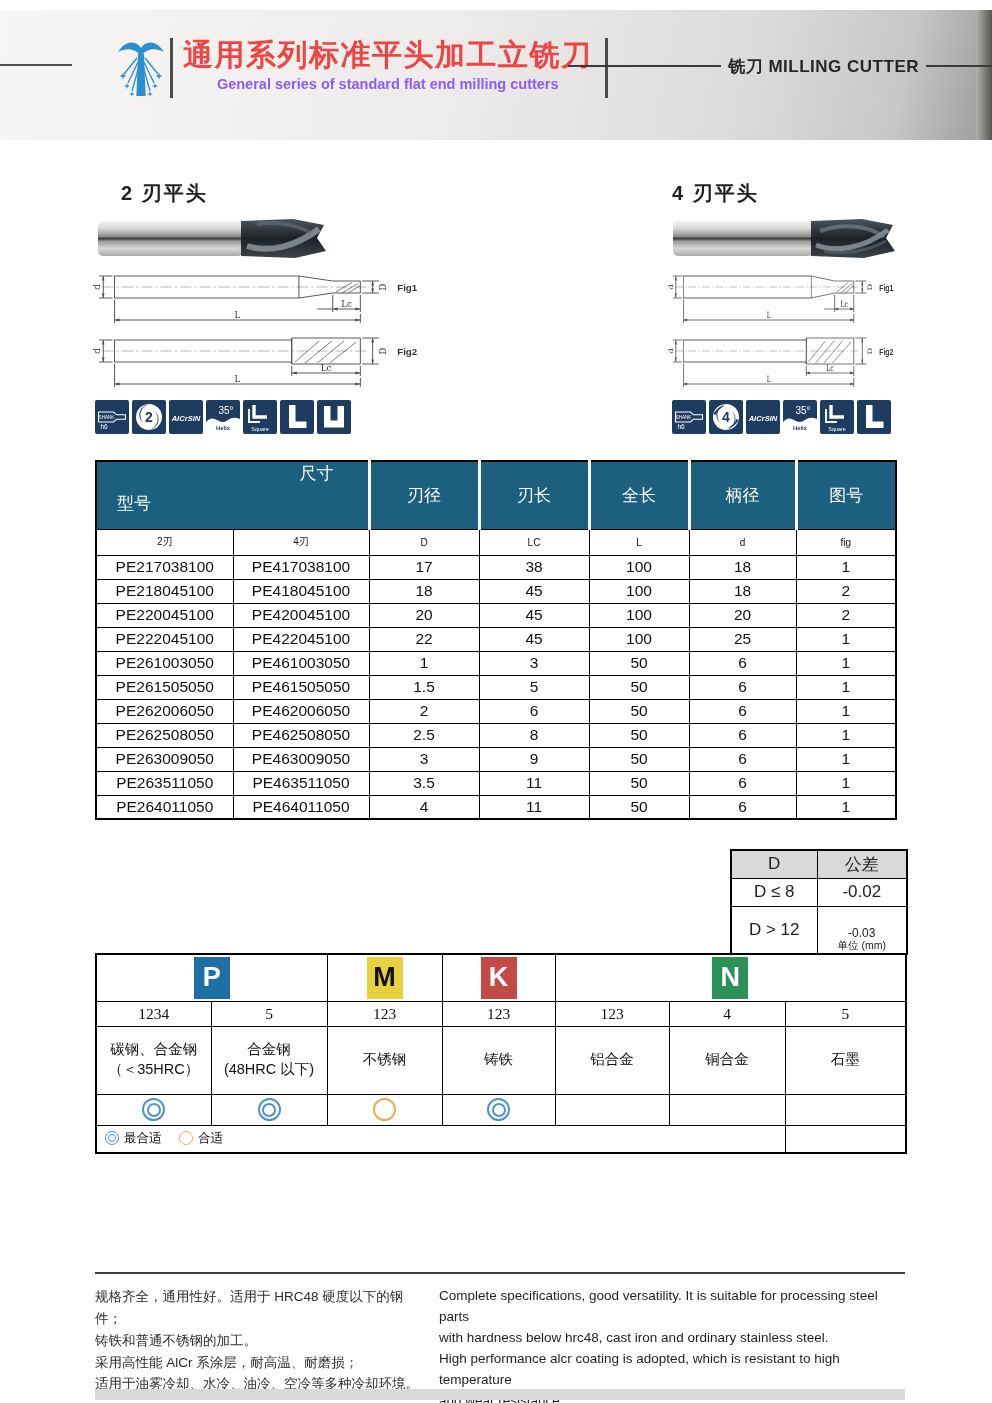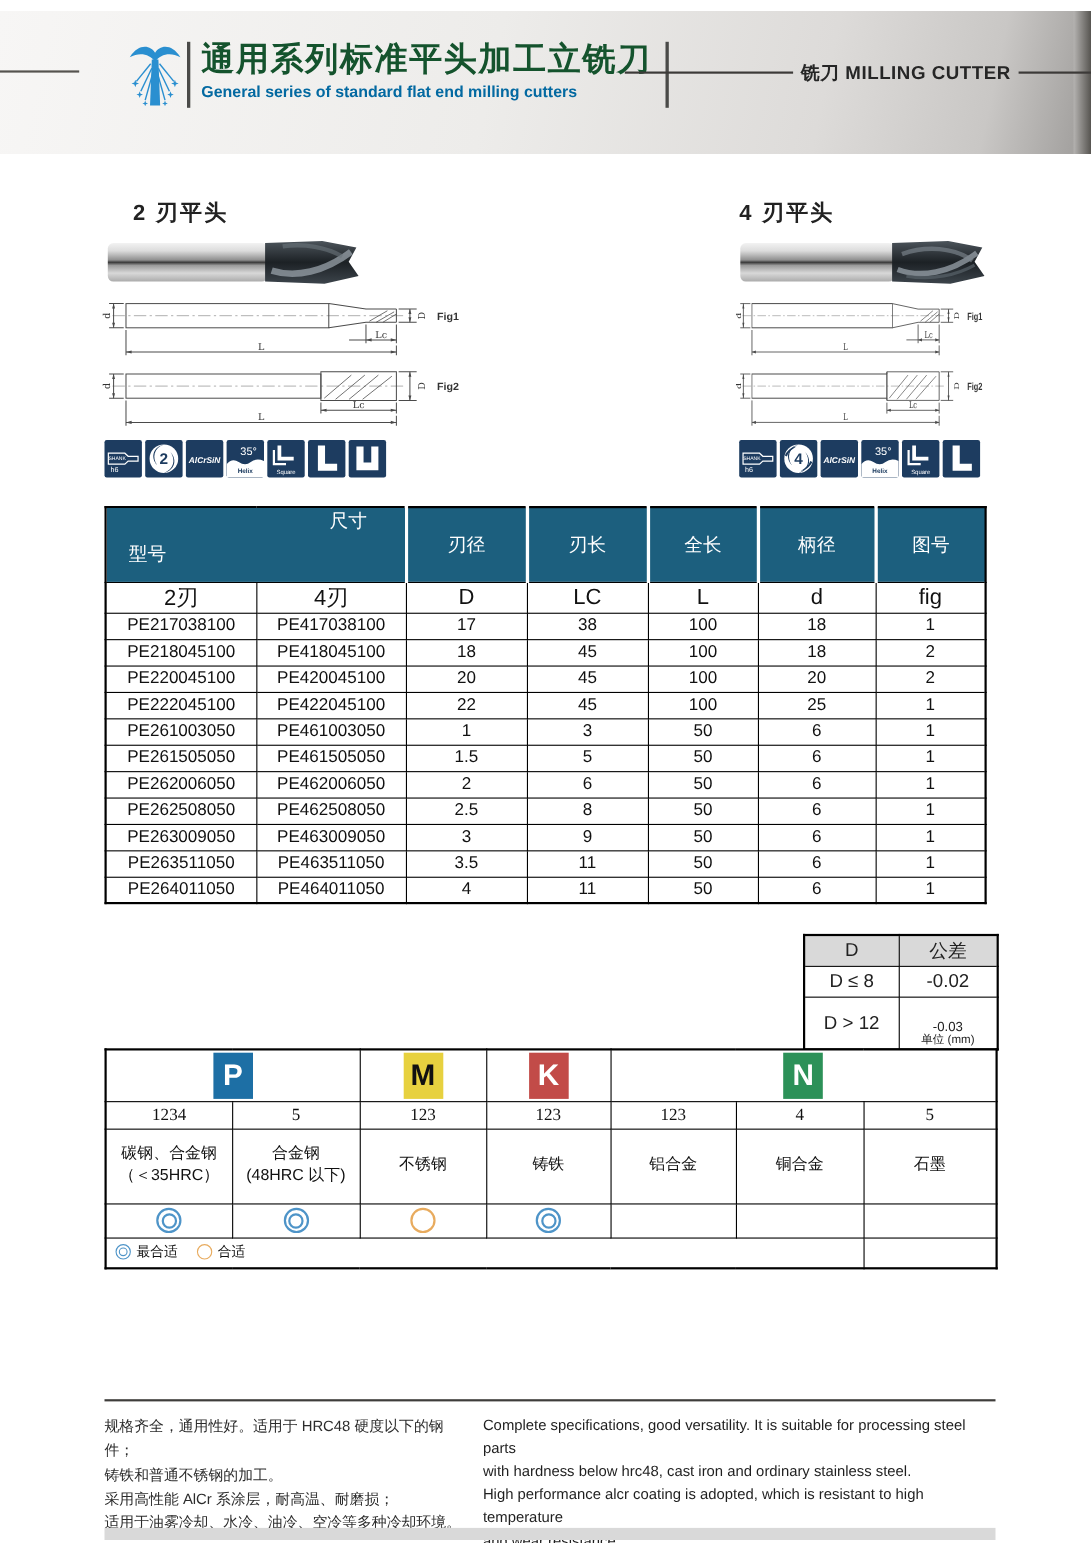--- a/index.html
+++ b/index.html
@@ -18,22 +18,22 @@
     position:absolute; right:0; top:0; width:16px; height:100%;
     background:linear-gradient(to right,#b5b3b1,#55534f);
   }
   .left-stub { position:absolute; left:0; top:64px; width:72px; height:2px; background:#55534f; }
   .logo { position:absolute; left:116px; top:36px; width:50px; height:66px; }
   .title-block {
     position:absolute; left:170px; top:38px; height:60px;
     border-left:3px solid #4a4a48; border-right:3px solid #4a4a48;
     padding:0 12px 0 10px;
   }
-  .title-zh { font-size:30px; font-weight:bold; color:#14532d; letter-spacing:1.5px; line-height:1.15; }
-  .title-en { font-size:14.5px; font-weight:bold; color:#0369a1; margin-top:3px; }
+  .title-zh { font-size:30px; font-weight:bold; color:#ef4444; letter-spacing:1.5px; line-height:1.15; }
+  .title-en { font-size:14.5px; font-weight:bold; color:#8b5cf6; margin-top:3px;text-align:center; }
   .cutter-label {
     position:absolute; left:568px; right:0; top:56px; height:20px;
     display:flex; align-items:center; gap:7px;
   }
   .cutter-label .hline { height:2px; background:#3c3a38; }
   .cutter-label .hl1 { flex:1; }
   .cutter-label .hl2 { width:66px; }
   .cutter-label .txt { font-size:17px; font-weight:bold; color:#262626; letter-spacing:0.5px; white-space:nowrap; }
 
   
@@ -66,21 +66,21 @@
   table.spec th.head:last-child  { border-right:none; }
   th.diag { position:relative; padding:0;
     background-image:linear-gradient(to top right, transparent calc(50% - 1.2px), #fff calc(50%), transparent calc(50% + 1.2px));
   }
   th.diag .lbl-model { position:absolute; left:20px;  top:30px; font-size:17px; }
   th.diag .lbl-size  { position:absolute; right:34px; top:0; font-size:17px; }
   table.spec td, table.spec th.sub {
     border:1px solid #000; text-align:center; font-size:15.5px; font-weight:normal;
     height:24px; color:#111; background:#fff; padding:0;
   }
-  table.spec th.sub { height:26px; font-size:20px;margin-left:16px; }
+  table.spec th.sub { height:26px; font-size:10px;margin-left:16px; }
 
   
   .tol-wrap { position:absolute; left:730px; top:849px; width:176px; }
   table.tol { width:176px; border-collapse:collapse; table-layout:fixed; border:2px solid #000; }
   table.tol td { border:1px solid #000; text-align:center; font-size:17px; color:#222; background:#fff; height:28px; }
   table.tol tr.hd td { background:#d9d9d9; font-size:17px; }
   table.tol .tol-small { font-size:12px; line-height:1.1; display:block; margin-top:20px; }
   table.tol .unit { font-size:10.5px; display:block; line-height:1.1; margin-bottom:2px; }
 
   

